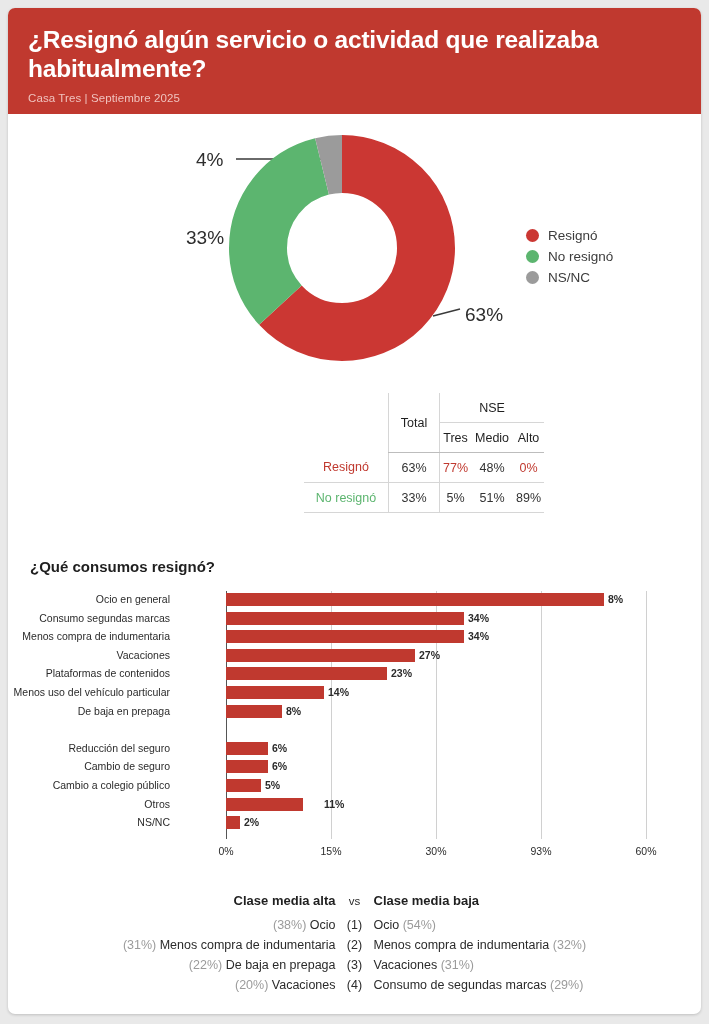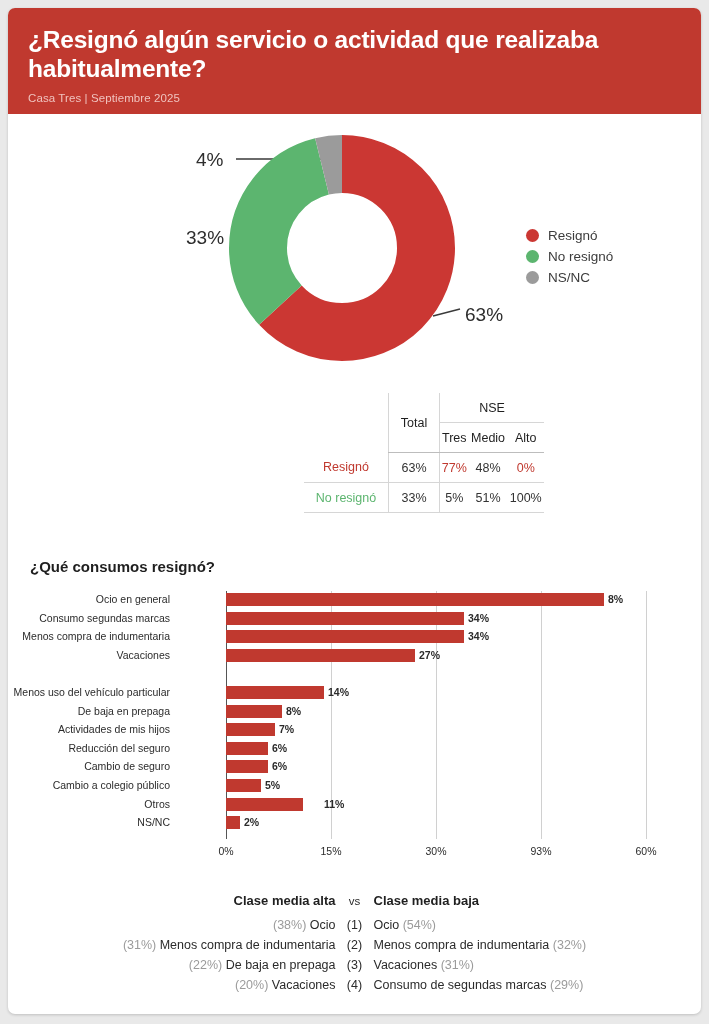--- a/index.html
+++ b/index.html
@@ -308,21 +308,21 @@
         <td class="vsep-total">63%</td>
         <td class="hilite">77%</td>
         <td>48%</td>
         <td class="hilite">0%</td>
       </tr>
       <tr class="row-body">
         <td class="cell-label lbl-nores vsep-label">No resignó</td>
         <td class="vsep-total">33%</td>
         <td>5%</td>
         <td>51%</td>
-        <td>100%</td>
+        <td>89%</td>
       </tr>
     </tbody>
       </table>
   </div>
 
   <div class="bars-title">¿Qué consumos resignó?</div>
   <div class="bars-area">
       <div class="gridline" style="left: 218px; height: 247.8px; background: rgb(85, 85, 85);"></div>
       <div class="gridline" style="left: 323px; height: 247.8px;"></div>
       <div class="gridline" style="left: 428px; height: 247.8px;"></div>
@@ -341,34 +341,34 @@
       <div class="bar-row" style="top: 39.2px;">
         <div class="bar-cat">Menos compra de indumentaria</div>
         <div class="bar-fill" style="width: 238px; background: rgb(192, 57, 47);"></div>
         <div class="bar-val" style="left: 460px;">34%</div>
       </div>
       <div class="bar-row" style="top: 57.8px;">
         <div class="bar-cat">Vacaciones</div>
         <div class="bar-fill" style="width: 189px; background: rgb(192, 57, 47);"></div>
         <div class="bar-val" style="left: 411px;">27%</div>
       </div>
+      <div class="bar-row" style="top: 76.4px;">
+        <div class="bar-cat">Plataformas de contenidos</div>
+        <div class="bar-fill" style="width: 161px; background: rgb(192, 57, 47);"></div>
+        <div class="bar-val" style="left: 383px;">23%</div>
+      </div>
       <div class="bar-row" style="top: 95px;">
         <div class="bar-cat">Menos uso del vehículo particular</div>
         <div class="bar-fill" style="width: 98px; background: rgb(192, 57, 47);"></div>
         <div class="bar-val" style="left: 320px;">14%</div>
       </div>
       <div class="bar-row" style="top: 113.6px;">
         <div class="bar-cat">De baja en prepaga</div>
         <div class="bar-fill" style="width: 56px; background: rgb(192, 57, 47);"></div>
         <div class="bar-val" style="left: 278px;">8%</div>
-      </div>
-      <div class="bar-row" style="top: 132.2px;">
-        <div class="bar-cat">Actividades de mis hijos</div>
-        <div class="bar-fill" style="width: 49px; background: rgb(192, 57, 47);"></div>
-        <div class="bar-val" style="left: 271px;">7%</div>
       </div>
       <div class="bar-row" style="top: 150.8px;">
         <div class="bar-cat">Reducción del seguro</div>
         <div class="bar-fill" style="width: 42px; background: rgb(192, 57, 47);"></div>
         <div class="bar-val" style="left: 264px;">6%</div>
       </div>
       <div class="bar-row" style="top: 169.4px;">
         <div class="bar-cat">Cambio de seguro</div>
         <div class="bar-fill" style="width: 42px; background: rgb(192, 57, 47);"></div>
         <div class="bar-val" style="left: 264px;">6%</div>

